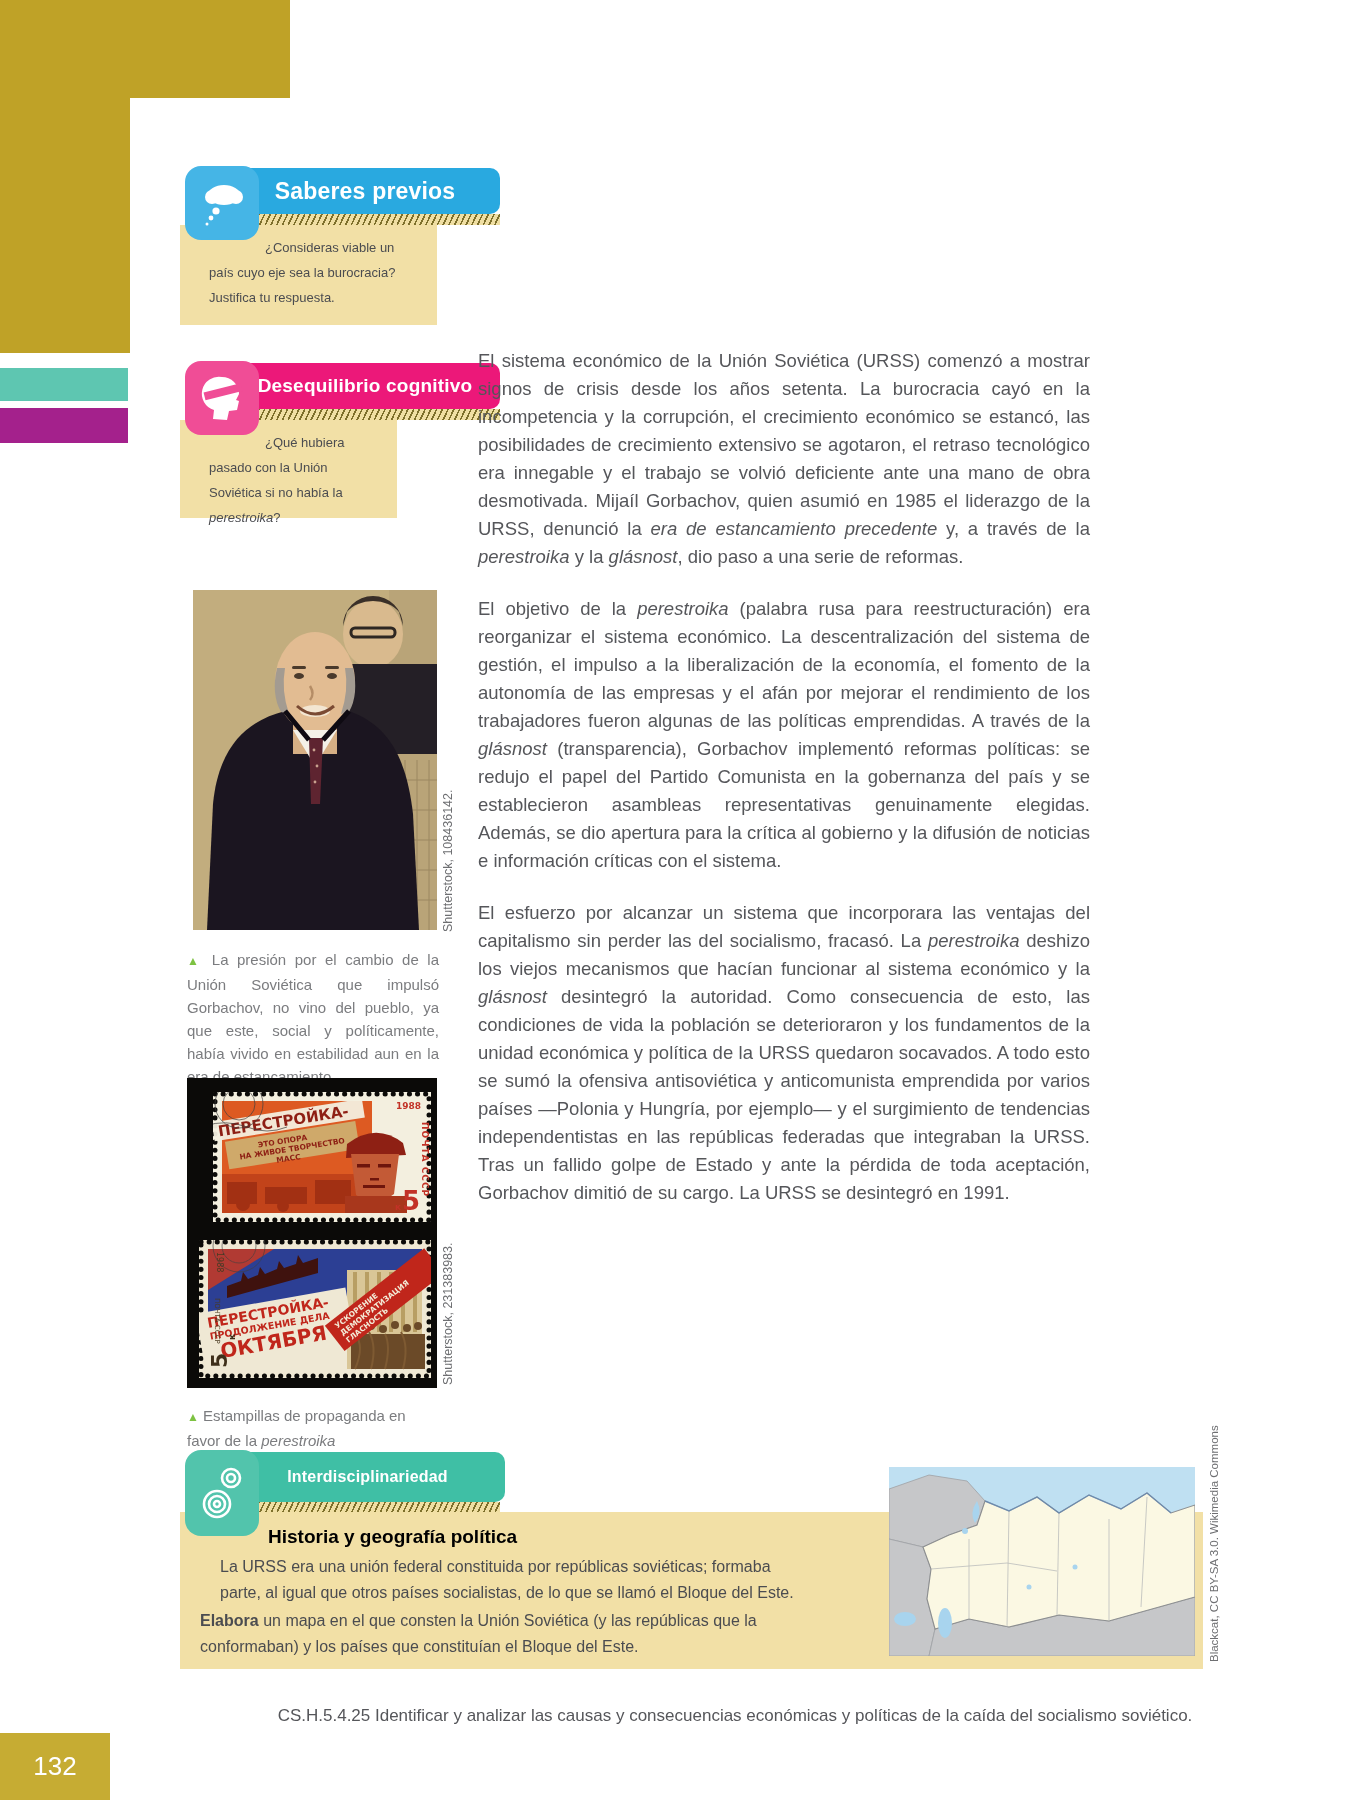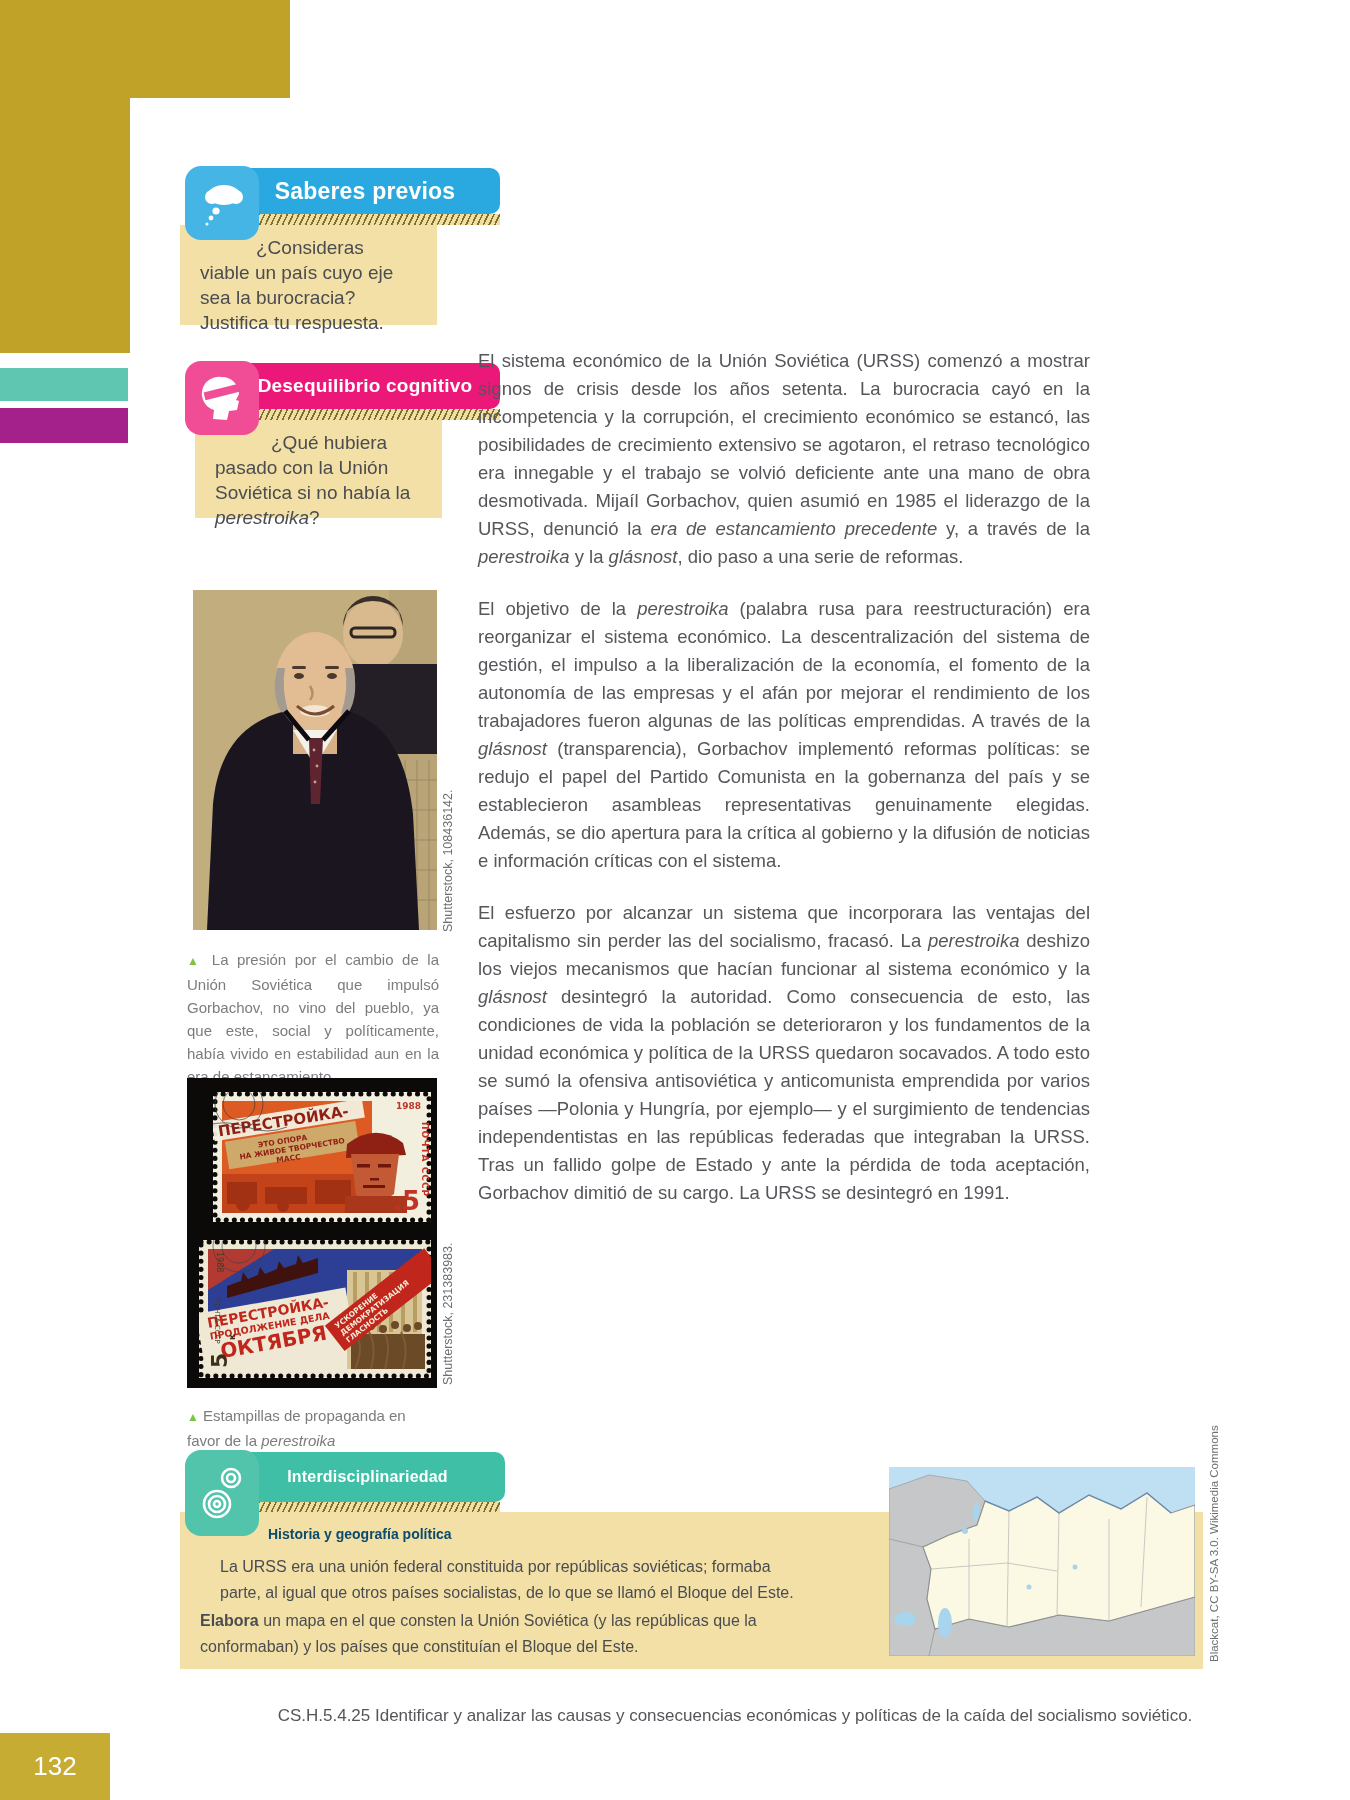--- a/index.html
+++ b/index.html
@@ -14,38 +14,38 @@
   .gold { background:#BFA227; }
   .teal-bar { background:#5EC6B1; }
   .mag-bar { background:#A4218C; }
 
   
   .fbar { position:absolute; border-radius:10px; display:flex; align-items:center;
           justify-content:center; color:#fff; font-weight:bold; letter-spacing:.2px; }
   .fhatch { position:absolute; height:11px;
           background:repeating-linear-gradient(115deg,#7D6F2B 0 1.6px,#F0DFA3 1.6px 5.2px); }
   .fbox { position:absolute; background:#F2E0A6; color:#4B4C50; }
-  .fbox .inner { padding:10px 20px; font-size:19px; line-height:25px; text-indent:56px; }
+  .fbox .inner { padding:10px 29px; font-size:13px; line-height:25px; text-indent:56px; }
   .ficon { position:absolute; border-radius:16px; display:flex; align-items:center; justify-content:center; }
 
   
   .page-title { position:absolute; left:528px; top:150px; width:600px;
     font-size:38px; line-height:57px; font-weight:bold; letter-spacing:-1px; color:#AE2A8C; }
   .article { position:absolute; left:478px; top:347px; width:612px;
     font-size:18.5px; line-height:28px; color:#55565A; text-align:justify; }
   .article p { margin-bottom:24px; }
 
   .caption { position:absolute; font-size:15px; line-height:23px; color:#7B7C7F; text-align:justify; }
   .caption .tri { color:#7DC242; font-size:12px; font-style:normal; }
 
   .vcredit { position:absolute; writing-mode:vertical-rl; transform:rotate(180deg);
     font-size:12.5px; color:#6E6F72; white-space:nowrap; }
 
-  .interdis-subtitle { position:absolute; left:268px; top:1526px; font-size:14px;
-    font-weight:bold; color:#0c4a6e; }
+  .interdis-subtitle { position:absolute; left:268px; top:1526px; font-size:19px;
+    font-weight:bold; color:#000000; }
   .interdis-text { position:absolute; left:200px; width:580px; font-size:16px;
     line-height:26px; color:#4B4C50; }
 
   .footer-standard { position:absolute; left:200px; top:1706px; width:1070px;
     font-size:17px; color:#55565A;text-align:center; }
   .page-number-box { position:absolute; left:0; top:1733px; width:110px; height:67px;
     background:#C6AC33; color:#fff; display:flex; align-items:center; justify-content:center;
     font-size:26px; }
 
   .photo-frame { position:absolute; left:193px; top:590px; width:244px; height:340px; }
@@ -79,21 +79,21 @@
         <circle cx="15" cy="41" r="2.4"></circle>
         <circle cx="11" cy="47" r="1.5"></circle>
       </g>
     </svg>
   </div>
 
   <div class="fbar" style="left:230px;top:363px;width:270px;height:46px;background:#EC1879;font-size:19px;">
     <span>Desequilibrio cognitivo</span>
   </div>
   <div class="fhatch" style="left:258px;top:409px;width:242px;"></div>
-  <div class="fbox" style="left:180px;top:420px;width:247px;height:98px;margin-left:15px;">
+  <div class="fbox" style="left:180px;top:420px;width:217px;height:98px;">
     <div class="inner">¿Qué hubiera pasado con la Unión Soviética si no había la <i>perestroika</i>?</div>
   </div>
   <div class="ficon" style="left:185px;top:361px;width:74px;height:74px;background:#F04D96;">
     <svg width="52" height="52" viewBox="0 0 52 52">
       <path d="M26,5 a17,17 0 0 1 17,17 l-3,6 3,1 -2,9 -8,1 -2,9 -14,-1 1,-9 a17,17 0 0 1 8,-33 z" fill="#ffffff"></path>
       <rect x="8" y="16" width="38" height="8" fill="#F04D96" transform="rotate(-14 26 20)"></rect>
     </svg>
   </div>
 
   <div class="photo-frame">

